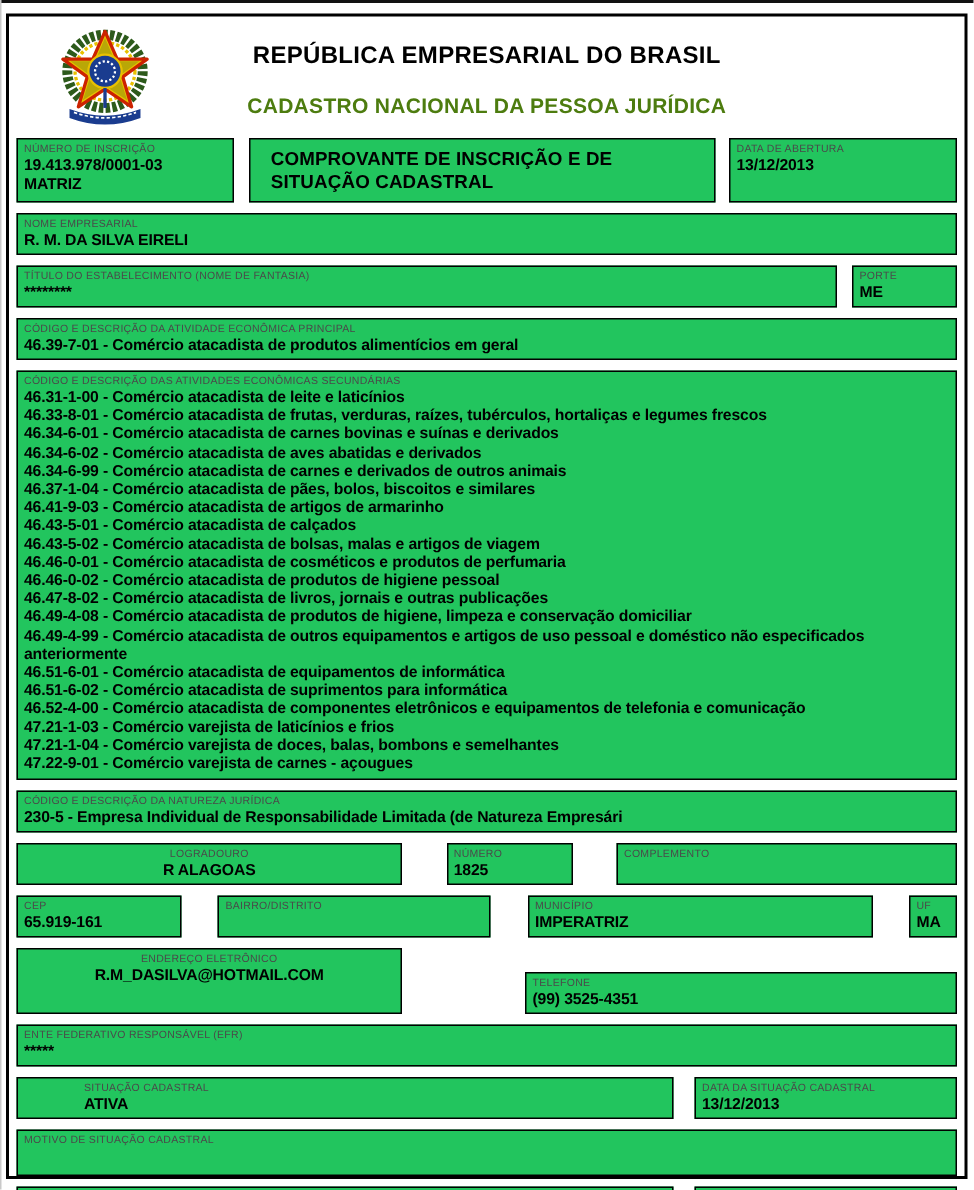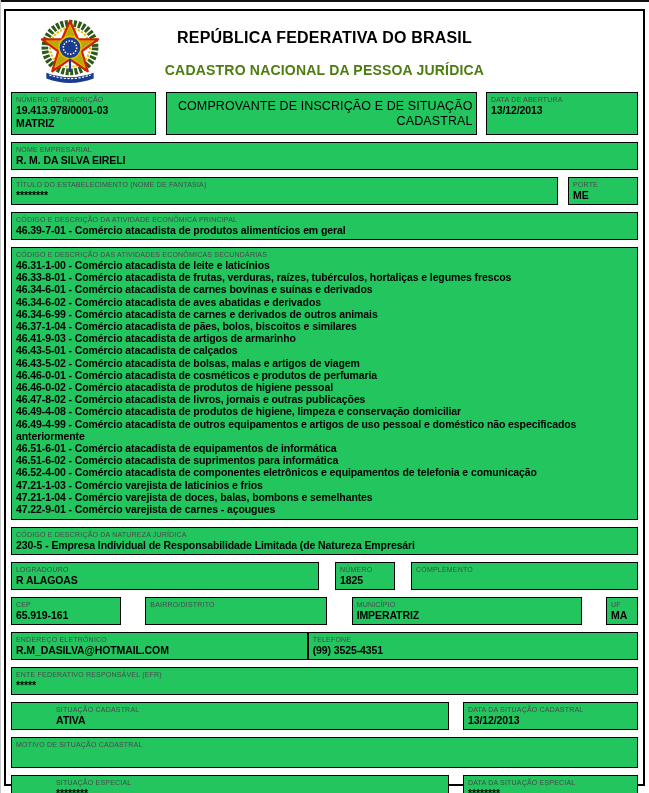--- a/index.html
+++ b/index.html
@@ -17,27 +17,27 @@
   .rows { display:flex; flex-direction:column; gap:7px; margin-top:4px; }
   .row { display:flex; justify-content:space-between; }
   .fbox { border:1px solid #000; padding:2px 4px 2px 4px; background:#22c55e;
     display:flex; flex-direction:column; min-height:28px; }
   .lbl { font-size:7px; color:#4a4a4a; letter-spacing:.2px; line-height:9px; white-space:nowrap; }
   .val { font-size:10.5px; font-weight:bold; color:#000; line-height:12.5px; letter-spacing:-0.1px; }
   .h43 { min-height:43px; }
   .h31 { min-height:31px; }
   .h26 { min-height:26px; }
   .grow { flex:1 1 auto; }
-  .cert-title { justify-content:center; text-align:right; font-size:12.5px; font-weight:normal;
-    line-height:14.5px; padding:2px 3px; letter-spacing:.1px; }
+  .cert-title { justify-content:center; text-align:left; font-size:12.5px; font-weight:bold;
+    line-height:14.5px; padding:2px 14px; letter-spacing:.1px; }
   .w145{width:145px;} .w311{width:311px;} .w152{width:152px;}
   .w547{width:547px;} .w70{width:70px;}
-  .w312{width:308px;} .w66{width:60px;} .w227{width:227px;}
+  .w312{width:257px;align-items:center;} .w66{width:84px;} .w227{width:227px;}
   .w110{width:110px;} .w182{width:182px;} .w230{width:230px;} .w55{width:32px;}
-  .w305{width:343px;}
+  .w305{width:288px;margin-top:16px;}
   .w438{width:438px;padding-left:44px;} .w175{width:175px;}
   .act-list .val div { margin:0; }
   .act-list { padding-bottom:4px; }
   .act-list .val { line-height:12.2px; }
 </style>
 </head>
 <body>
 
 <div class="top-strip"></div>
 <div class="edge-left"></div>
@@ -50,21 +50,21 @@
       <ellipse cx="50" cy="40" rx="27" ry="26" fill="none" stroke="#e8c000" stroke-width="3" stroke-dasharray="3 2"></ellipse>
       <polygon points="50,4 61,29 88,29 66,45 74,72 50,56 26,72 34,45 12,29 39,29" fill="#e8c000" stroke="#cc2200" stroke-width="3" stroke-linejoin="round"></polygon>
       <polygon points="50,10 59,31 81,31 63,44 70,66 50,53 30,66 37,44 19,31 41,31" fill="#2d5a1b" opacity="0.25"></polygon>
       <circle cx="50" cy="40" r="15" fill="#1a3c8f" stroke="#e8c000" stroke-width="2"></circle>
       <circle cx="50" cy="40" r="9" fill="none" stroke="#ffffff" stroke-width="2" stroke-dasharray="2 2"></circle>
       <rect x="48.5" y="55" width="3" height="18" fill="#1a3c8f"></rect>
       <path d="M18 74 Q50 86 82 74 L82 82 Q50 94 18 82 Z" fill="#1a3c8f"></path>
       <path d="M22 77 Q50 87 78 77" stroke="#ffffff" stroke-width="1.5" fill="none" stroke-dasharray="3 2"></path>
     </svg>
     <div class="hdr-titles">
-      <div class="hdr-t1">REPÚBLICA FEDERATIVA DO BRASIL</div>
+      <div class="hdr-t1">REPÚBLICA EMPRESARIAL DO BRASIL</div>
       <div class="hdr-t2">CADASTRO NACIONAL DA PESSOA JURÍDICA</div>
     </div>
   </div>
 
   <div class="rows">
 
     <div class="row">
       <div class="fbox w145 h43">
         <div class="lbl">NÚMERO DE INSCRIÇÃO</div>
         <div class="val">19.413.978/0001-03</div>

